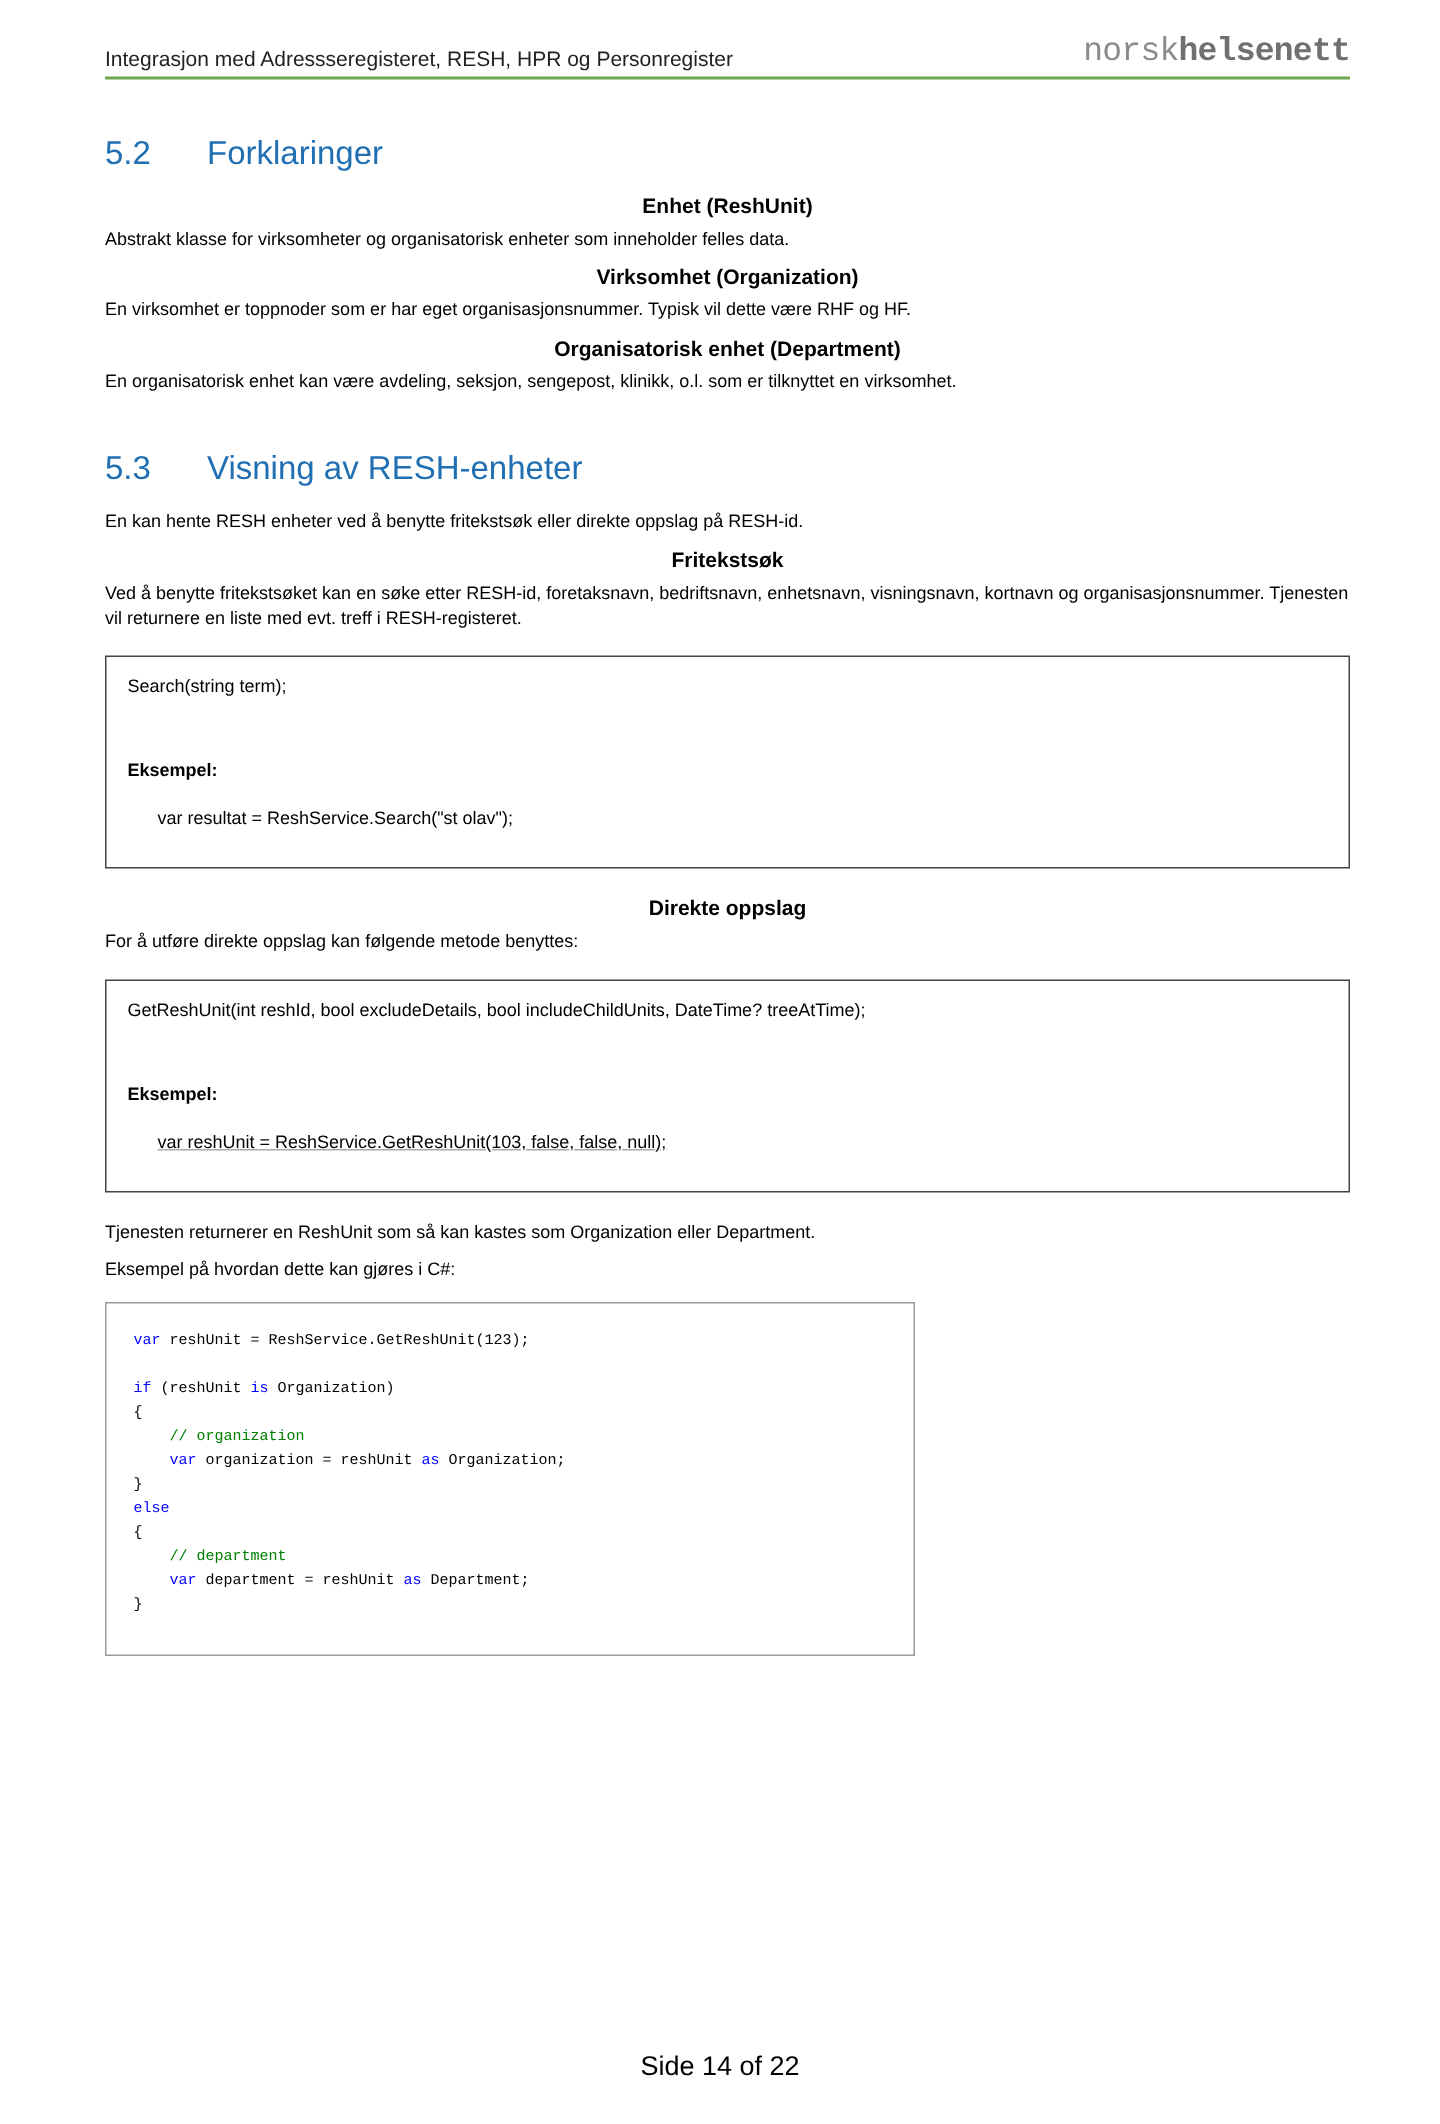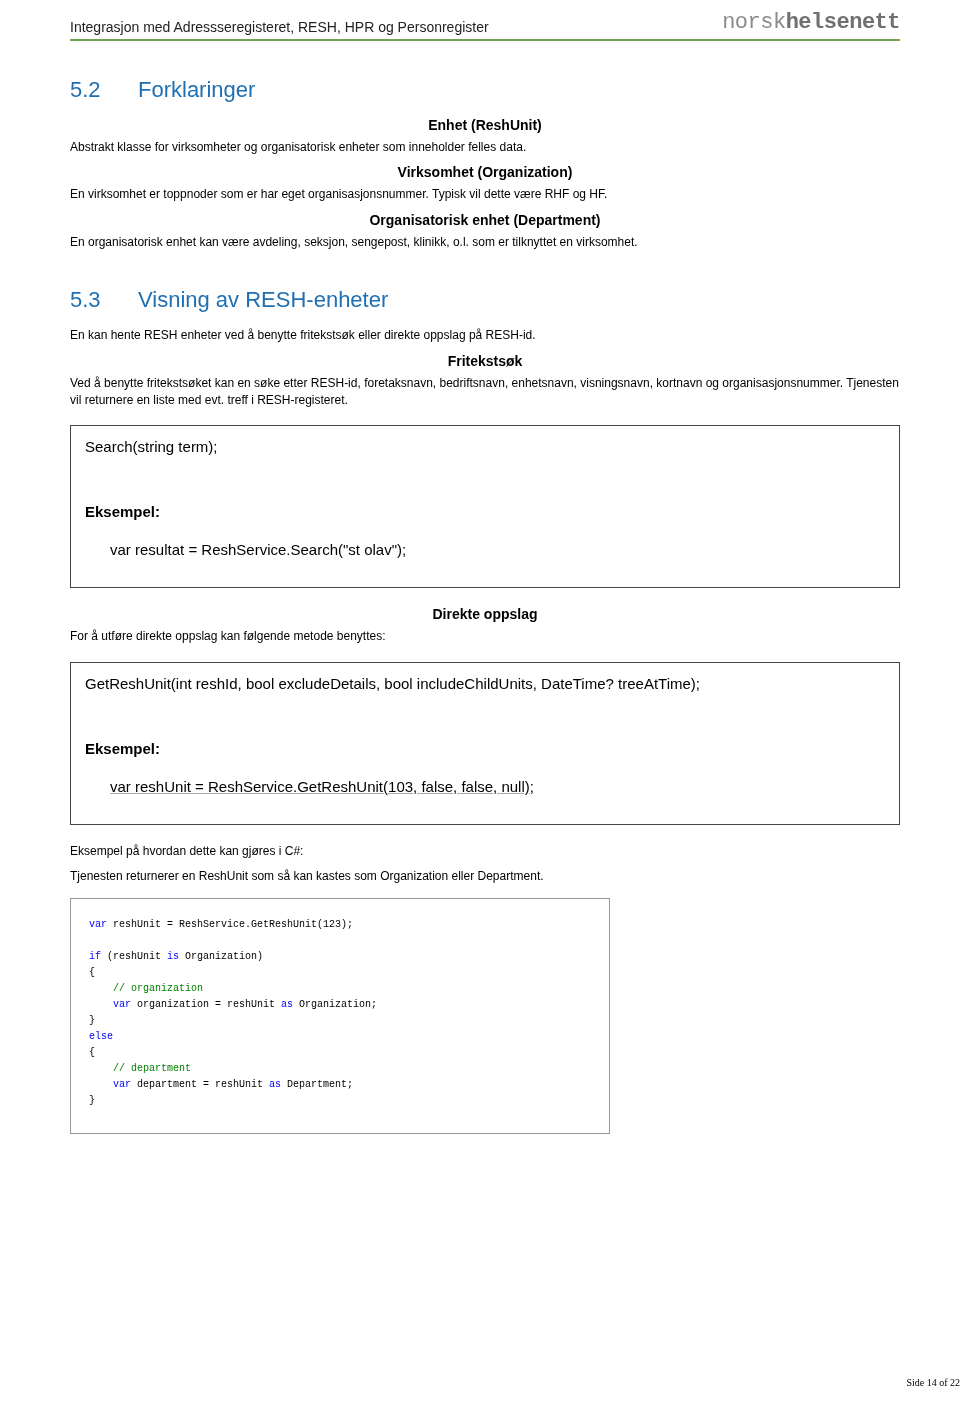--- a/index.html
+++ b/index.html
@@ -5,21 +5,21 @@
   * { box-sizing: border-box; margin: 0; padding: 0; }
   html, body {
     width: 960px;
     background: #fff;
     font-family: Verdana, Geneva, sans-serif;
     color: #000;
   }
   .page {
     width: 960px;
     min-height: 1416px;
-    padding: 0 60px 40px 70px;
+    padding: 12px 60px 40px 70px;
     position: relative;
   }
   .header-row {
     display: flex;
     justify-content: space-between;
     align-items: flex-end;
     padding-top: 10px;
     padding-bottom: 4px;
     border-bottom: 2px solid #6fa64f;
   }
@@ -55,21 +55,21 @@
   p.body {
     font-size: 12px;
     line-height: 1.45;
     margin-bottom: 8px;
   }
 
   .code-box {
     border: 1px solid #444;
     padding: 12px 14px;
     margin: 16px 0 18px 0;
-    font-size: 15px;
+    font-size: 12px;
     font-family: Verdana, Geneva, sans-serif;
   }
   .code-box .block { margin-bottom: 14px; white-space: pre-wrap; }
   .code-box .block:last-child { margin-bottom: 0; }
   .code-box .label { font-weight: 700; display: block; margin-bottom: 4px; }
   .code-box .underlined { text-decoration: underline; text-decoration-color: #aaa; }
 
   .csharp-box {
     border: 1px solid #999;
     width: 540px;
@@ -81,23 +81,22 @@
     white-space: pre;
   }
   .kw { color: #0000ff; }
   .cm { color: #008000; }
 
   .footer {
     position: absolute;
     bottom: 28px;
     left: 0;
     width: 100%;
-    text-align: right;
-    font-size: 10px;
-    font-family: Liberation Serif, serif;
+    text-align: center;
+    font-size: 18px;
   }
 </style>
 </head>
 <body>
 
 <div class="page">
 
   <div class="header-row">
     <div class="header-title">Integrasjon med Adressseregisteret, RESH, HPR og Personregister</div>
     <div class="logo">
@@ -139,22 +138,22 @@
   <p class="body">For å utføre direkte oppslag kan følgende metode benyttes:</p>
 
   <div class="code-box">
     <div class="block">GetReshUnit(int reshId, bool excludeDetails, bool includeChildUnits, DateTime? treeAtTime);</div>
     <div class="block">
       <span class="label">Eksempel:</span>
       <span class="underlined">var reshUnit = ReshService.GetReshUnit(103, false, false, null);</span>
     </div>
   </div>
 
+  <p class="body">Tjenesten returnerer en ReshUnit som så kan kastes som Organization eller Department.</p>
   <p class="body">Eksempel på hvordan dette kan gjøres i C#:</p>
-  <p class="body">Tjenesten returnerer en ReshUnit som så kan kastes som Organization eller Department.</p>
 
   <div class="csharp-box"><span class="kw">var</span><span> reshUnit = ReshService.GetReshUnit(123);</span>
 
 <span class="kw">if</span><span> (reshUnit </span><span class="kw">is</span><span> Organization)</span>
 <span>{</span>
 <span class="cm">    // organization</span>
 <span class="kw">    var</span><span> organization = reshUnit </span><span class="kw">as</span><span> Organization;</span>
 <span>}</span>
 <span class="kw">else</span>
 <span>{</span>

